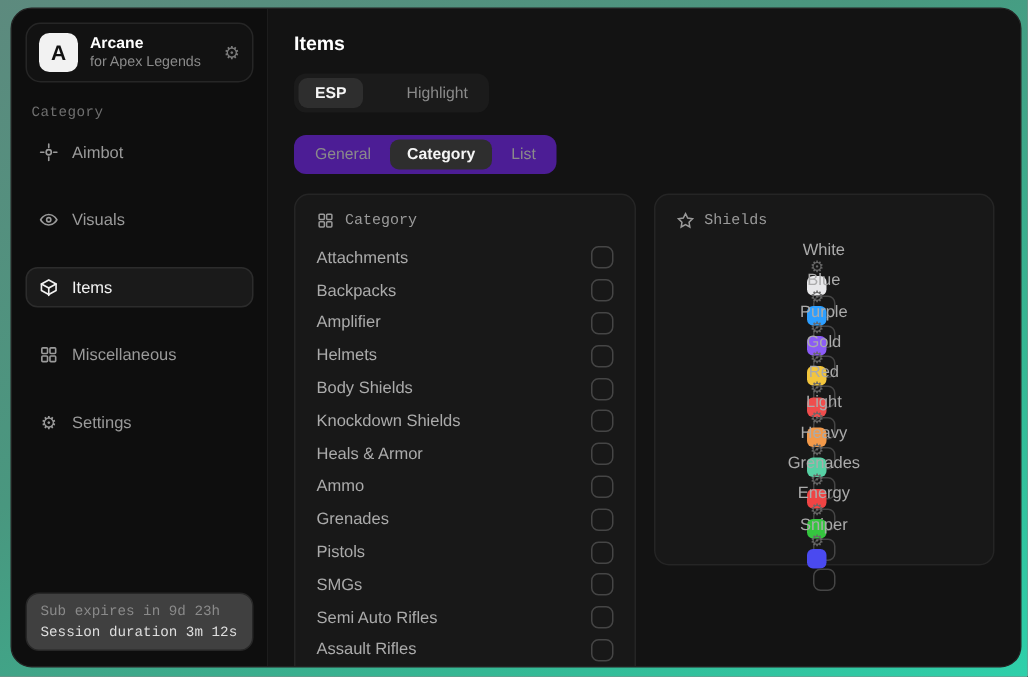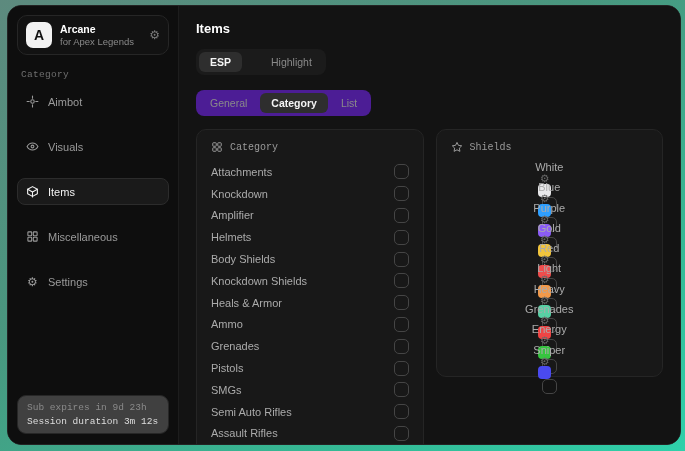--- a/index.html
+++ b/index.html
@@ -184,21 +184,21 @@
             </svg>
           <span>Category</span>
         </div>
         <div id="category-rows">
   <div class="row">
     <span class="row-label">Attachments</span>
     <span class="checkbox"></span>
   </div>
 
   <div class="row">
-    <span class="row-label">Knockdown</span>
+    <span class="row-label">Backpacks</span>
     <span class="checkbox"></span>
   </div>
 
   <div class="row">
     <span class="row-label">Amplifier</span>
     <span class="checkbox"></span>
   </div>
 
   <div class="row">
     <span class="row-label">Helmets</span>

